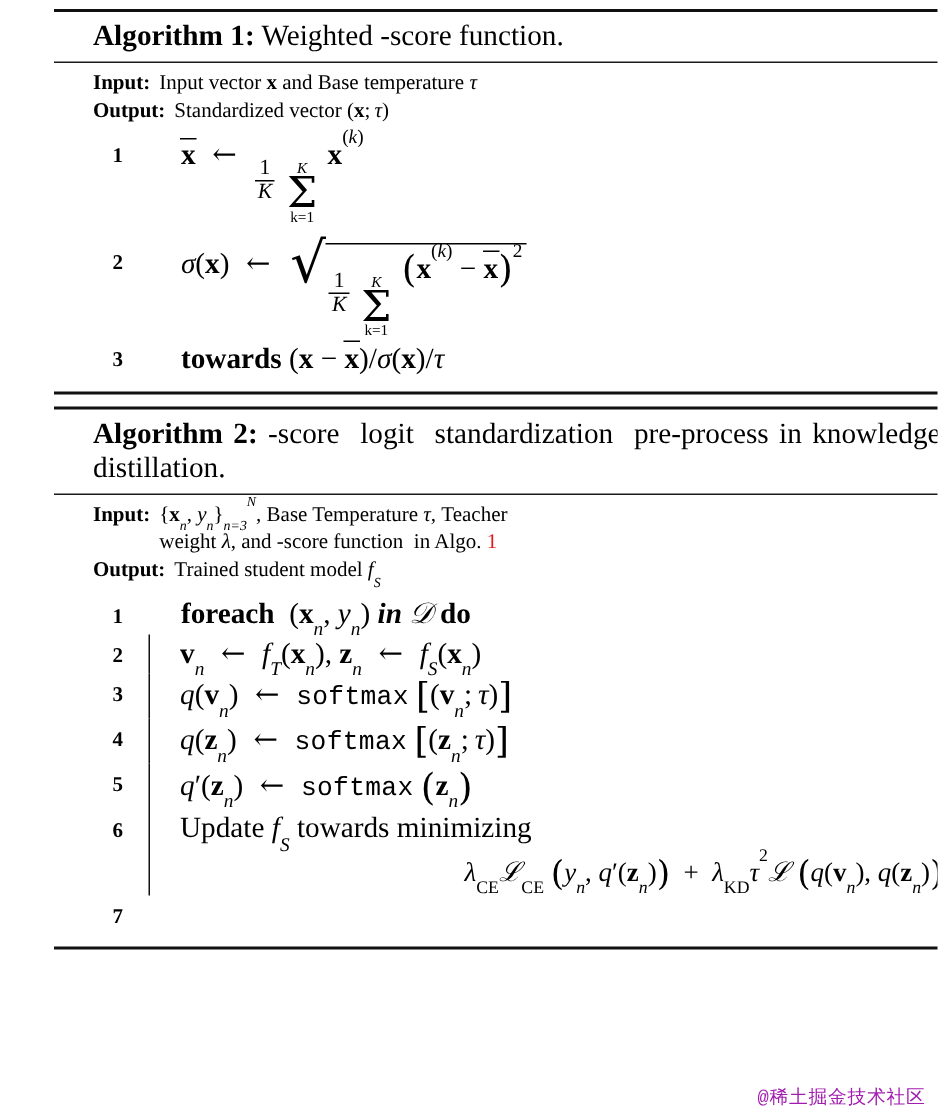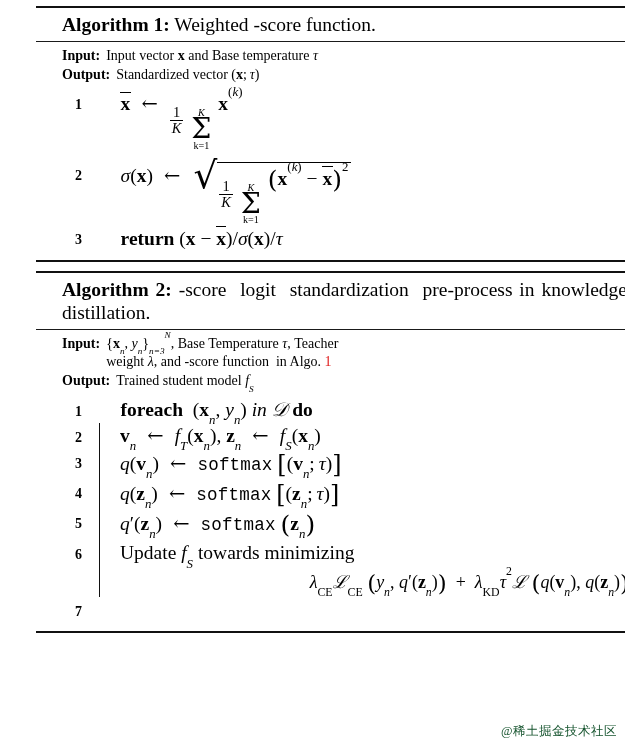--- a/index.html
+++ b/index.html
@@ -120,21 +120,21 @@
   .mb  { font-weight: bold; font-style: normal; }     
   .mcal{ font-family: "Liberation Serif", serif; font-style: italic; }
   .mup { font-style: normal; }
   .mono {
     font-family: "Liberation Mono", "DejaVu Sans Mono", monospace;
     font-style: normal;
     font-size: 0.90em;
     letter-spacing: 0.2px;
   }
   .kwbold { font-weight: bold; }
-  .kwital { font-style: italic; }
+  .kwital { font-style: italic; font-weight: bold; }
 
   sub, sup {
     font-size: 0.66em;
     line-height: 0;
     position: relative;
   }
   sub { bottom: -0.28em; }
   sup { top: -0.52em; }
 
   
@@ -234,23 +234,23 @@
     padding-left: 30px;
     padding-top: 4px;
     text-align: right;
   }
 
   
   .watermark {
     position: absolute;
     right: 8px;
     bottom: 6px;
-    font-family: Liberation Serif, serif;
+    font-family: Liberation Mono, monospace;
     font-size: 12.5px;
-    color: #14532d;
+    color: #a21caf;
     letter-spacing: 0.5px;
     white-space: nowrap;
   }
 </style>
 </head>
 <body>
 
 <div class="page">
 
   <div class="algo" id="algo1">
@@ -325,21 +325,21 @@
                 − <span class="mb obar">x</span><span class="bigparen">)</span><sup>2</sup>
               </span>
             </span>
           </span>
         </div>
 
         <div class="step">
           <span class="step-num">3</span>
           <span class="step-bar none"></span>
           <span class="step-body">
-            <span class="kwbold">return</span>
+            <span class="kwbold">towards</span>
             (<span class="mb">x</span> − <span class="mb obar">x</span>)/<span class="mi">σ</span>(<span class="mb">x</span>)/<span class="mi">τ</span>
           </span>
         </div>
 
       </div>
     </div>
 
     <div class="rule-thick" style="margin-top:6px;"></div>
   </div>
 

